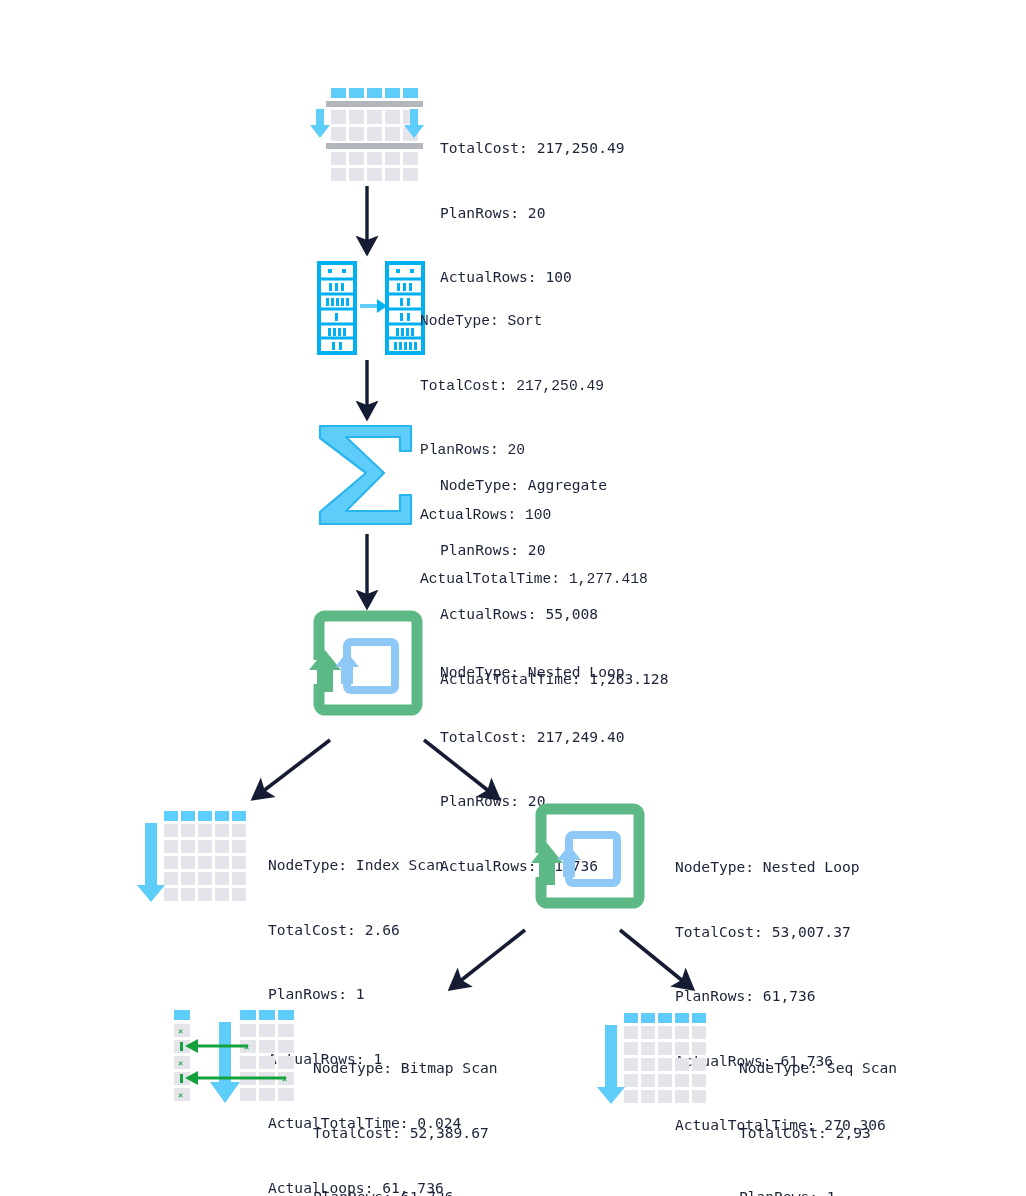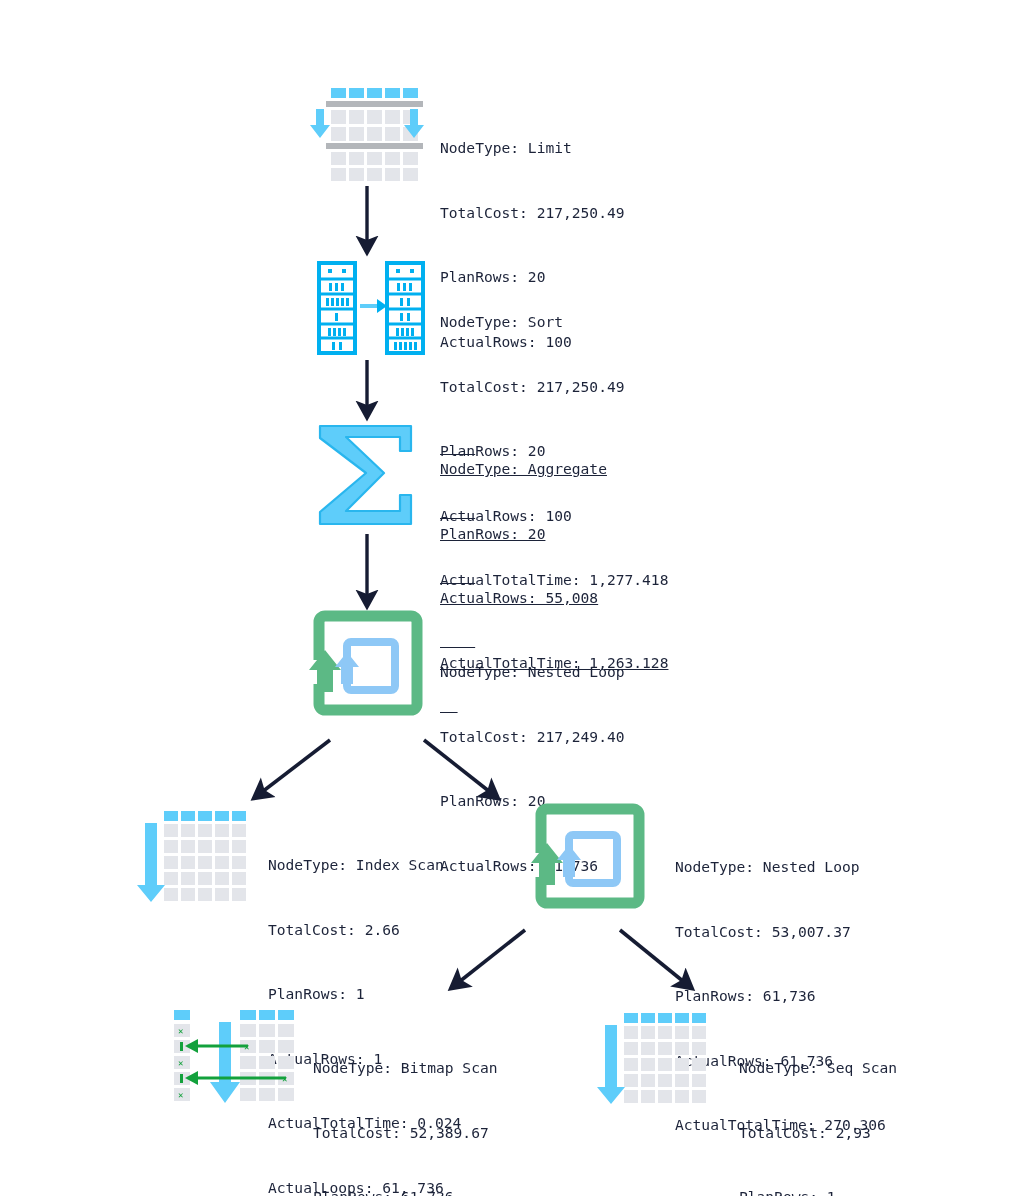--- a/index.html
+++ b/index.html
@@ -81,21 +81,20 @@
           <rect x="75" y="82" width="15" height="13"></rect>
         <rect x="93" y="82" width="15" height="13"></rect>
       </g>
       <g fill="#5ecdfa">
         <path d="M3 23 h8 v16 h6 L7 52 L-3 39 h6 z" transform="translate(3,0)"></path>
         <path d="M3 23 h8 v16 h6 L7 52 L-3 39 h6 z" transform="translate(97,0)"></path>
       </g>
     </svg>
   </div>
   <div class="info" style="left:440px;top:94px;">
-    <div>NodeType: Limit</div>
     <div>TotalCost: 217,250.49</div>
     <div>PlanRows: 20</div>
     <div>ActualRows: 100</div>
   </div>
 
   <div class="node" style="left:316px;top:260px;">
     <svg width="110" height="96" viewBox="0 0 110 96">
       <g fill="none" stroke="#00b0f0" stroke-width="4">
         <rect x="3" y="3" width="36" height="90"></rect>
         <rect x="71" y="3" width="36" height="90"></rect>
@@ -148,34 +147,34 @@
           <rect x="88" y="82" width="3" height="8"></rect>
           <rect x="93" y="82" width="3" height="8"></rect>
           <rect x="98" y="82" width="3" height="8"></rect>
       </g>
       <g>
         <line x1="44" y1="46" x2="62" y2="46" stroke="#5ecdfa" stroke-width="4"></line>
         <path d="M61 39 L71 46 L61 53 Z" fill="#00b0f0"></path>
       </g>
     </svg>
   </div>
-  <div class="info" style="left:440px;top:268px;">
+  <div class="info" style="left:420px;top:268px;font-family:Liberation Mono, monospace;">
     <div>NodeType: Sort</div>
     <div>TotalCost: 217,250.49</div>
     <div>PlanRows: 20</div>
     <div>ActualRows: 100</div>
     <div>ActualTotalTime: 1,277.418</div>
   </div>
 
   <div class="node" style="left:316px;top:423px;">
     <svg width="100" height="104" viewBox="0 0 100 104">
       <path d="M4 3 H95 V28 L84 28 V14 H30 L68 50 L30 88 H84 V72 L95 72 V101 H4 V89 L50 50 L4 15 Z" fill="#5ecdfa" stroke="#29b6ee" stroke-width="2.2" stroke-linejoin="round"></path>
     </svg>
   </div>
-  <div class="info" style="left:440px;top:415px;text-decoration:underline;">
+  <div class="info" style="left:440px;top:431px;">
     <div>NodeType: Aggregate</div>
     <div>PlanRows: 20</div>
     <div>ActualRows: 55,008</div>
     <div>ActualTotalTime: 1,263.128</div>
   </div>
 
   <div class="node" style="left:313px;top:610px;">
     <svg width="110" height="106" viewBox="0 0 110 106">
       <path d="M6 50 V12 a6 6 0 0 1 6-6 H98 a6 6 0 0 1 6 6 V94 a6 6 0 0 1 -6 6 H12 a6 6 0 0 1 -6 -6 V74" fill="none" stroke="#5cb985" stroke-width="11" stroke-linecap="butt"></path>
       <path d="M34 56 V36 a4 4 0 0 1 4 -4 H78 a4 4 0 0 1 4 4 V76 a4 4 0 0 1 -4 4 H38 a4 4 0 0 1 -4 -4 V68" fill="none" stroke="#8ec8f6" stroke-width="8"></path>

